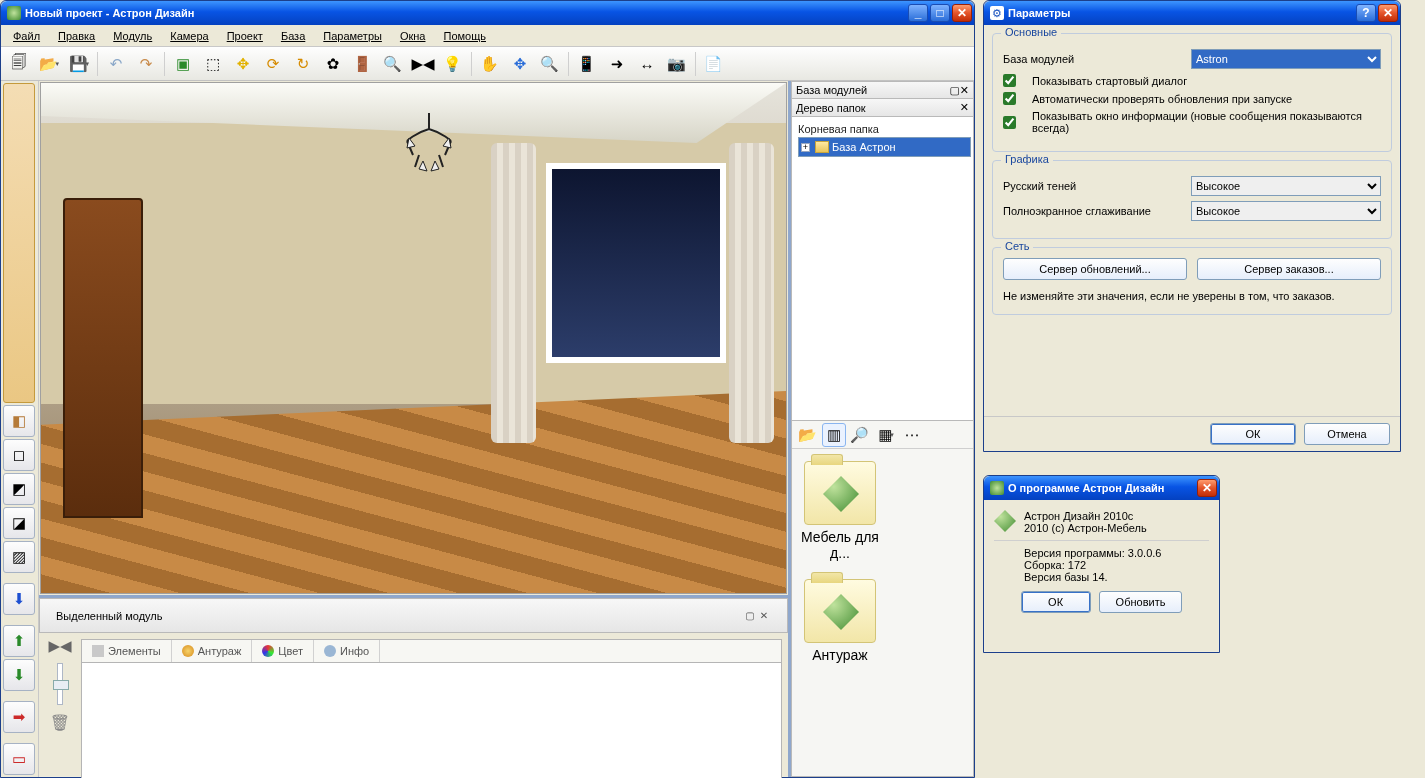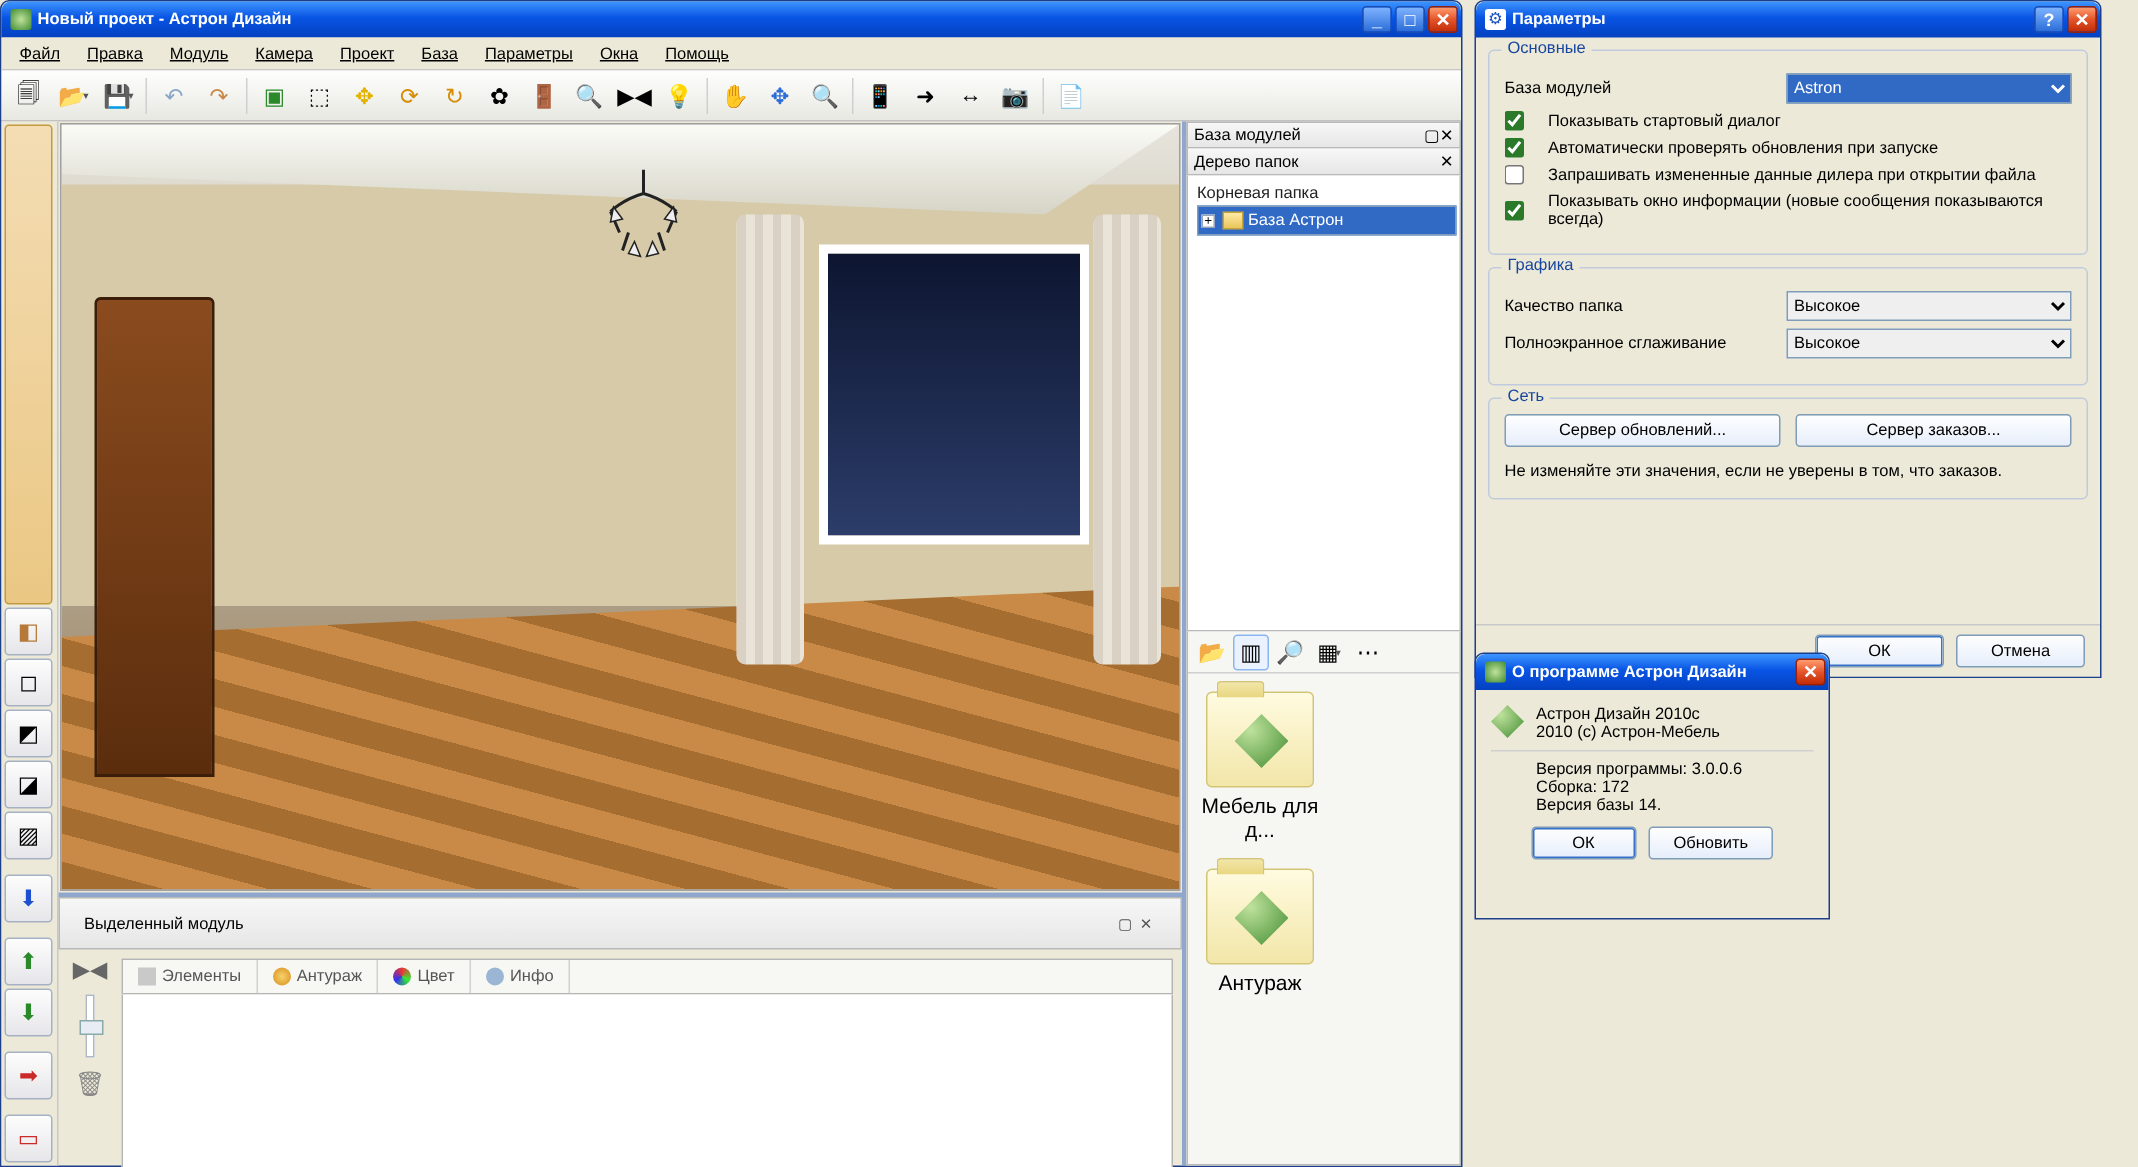--- a/index.html
+++ b/index.html
@@ -82,21 +82,21 @@
   .sel{flex:1;height:20px;border:1px solid #7f9db9}
   .sel.hl{background:#316ac5;color:#fff}
   .chk{display:flex;align-items:center;gap:16px;margin:5px 0}
   .chk input{width:13px;height:13px;accent-color:#2a7a2a}
   .btnrow{display:flex;gap:10px;justify-content:flex-start}
   .wbtn{min-width:86px;height:22px;border:1px solid #7f9db9;border-radius:3px;background:linear-gradient(#fefefe,#e6eefb);padding:0 16px}
   .wbtn.def{box-shadow:0 0 0 1px #3771c8 inset}
   .footer{display:flex;gap:8px;justify-content:flex-end;padding:6px 10px;border-top:1px solid #c8c8c8;position:absolute;bottom:0;left:0;right:0;background:#ece9d8}
 
   
-  .about-win{left:983px;top:435px;width:237px;height:178px}
+  .about-win{left:983px;top:475px;width:237px;height:178px}
   .about-body{padding:10px 10px 0 10px;display:flex;gap:8px}
   .about-leaf{width:22px;height:22px;background:radial-gradient(circle at 30% 30%,#bfe29c,#3e8a2f);clip-path:polygon(50% 0,100% 50%,50% 100%,0 50%)}
   .hr{height:1px;background:#cfcfcf;margin:6px 10px}
   .about-btns{display:flex;gap:8px;justify-content:center;margin-top:8px}
 </style>
 </head>
 <body>
 
 <div class="win main-win">
   <div class="titlebar">
@@ -293,33 +293,29 @@
     </div>
     <label class="chk">
         <input type="checkbox" checked="" style="">
         <span>Показывать стартовый диалог</span>
       </label>
     <label class="chk">
         <input type="checkbox" checked="" style="">
         <span>Автоматически проверять обновления при запуске</span>
       </label>
     <label class="chk">
-        <input type="checkbox" style="">
-        <span>Запрашивать измененные данные дилера при открытии файла</span>
-      </label>
-    <label class="chk">
         <input type="checkbox" checked="" style="">
         <span>Показывать окно информации (новые сообщения показываются всегда)</span>
       </label>
   </div>
 
   <div class="group">
     <span class="legend">Графика</span>
     <div class="row">
-      <span class="lbl">Качество папка</span>
+      <span class="lbl">Русский теней</span>
       <select class="sel"><option>Высокое</option></select>
     </div>
     <div class="row">
       <span class="lbl">Полноэкранное сглаживание</span>
       <select class="sel"><option>Высокое</option></select>
     </div>
   </div>
 
   <div class="group">
     <span class="legend">Сеть</span>

